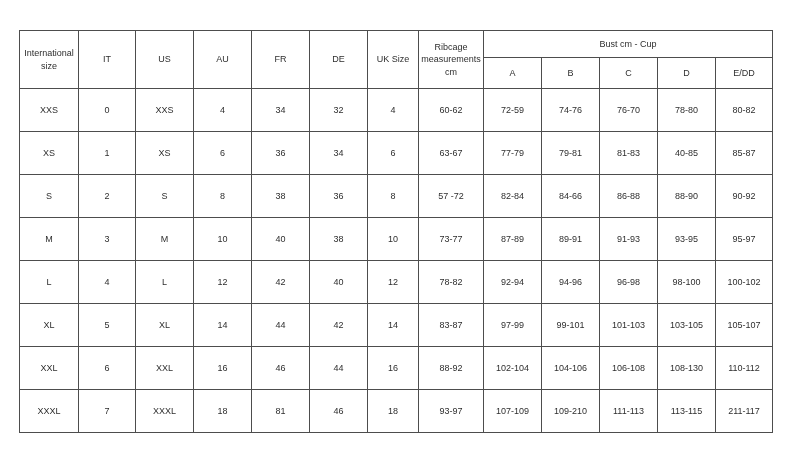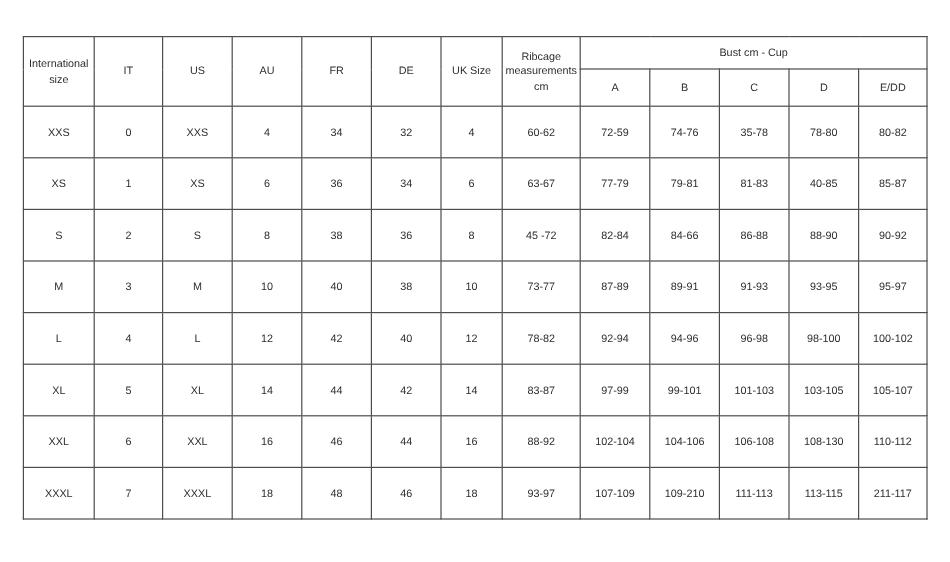--- a/index.html
+++ b/index.html
@@ -87,21 +87,21 @@
         <td>XXS</td>
         <td>0</td>
         <td>XXS</td>
         <td>4</td>
         <td>34</td>
         <td>32</td>
         <td>4</td>
         <td>60-62</td>
         <td>72-59</td>
         <td>74-76</td>
-        <td>35-78</td>
+        <td>76-70</td>
         <td>78-80</td>
         <td>80-82</td>
       </tr>
       <tr>
         <td>XS</td>
         <td>1</td>
         <td>XS</td>
         <td>6</td>
         <td>36</td>
         <td>34</td>
@@ -114,21 +114,21 @@
         <td>85-87</td>
       </tr>
       <tr>
         <td>S</td>
         <td>2</td>
         <td>S</td>
         <td>8</td>
         <td>38</td>
         <td>36</td>
         <td>8</td>
-        <td>45 -72</td>
+        <td>57 -72</td>
         <td>82-84</td>
         <td>84-66</td>
         <td>86-88</td>
         <td>88-90</td>
         <td>90-92</td>
       </tr>
       <tr>
         <td>M</td>
         <td>3</td>
         <td>M</td>
@@ -186,21 +186,21 @@
         <td>104-106</td>
         <td>106-108</td>
         <td>108-130</td>
         <td>110-112</td>
       </tr>
       <tr>
         <td>XXXL</td>
         <td>7</td>
         <td>XXXL</td>
         <td>18</td>
-        <td>48</td>
+        <td>81</td>
         <td>46</td>
         <td>18</td>
         <td>93-97</td>
         <td>107-109</td>
         <td>109-210</td>
         <td>111-113</td>
         <td>113-115</td>
         <td>211-117</td>
       </tr>
     </tbody>

